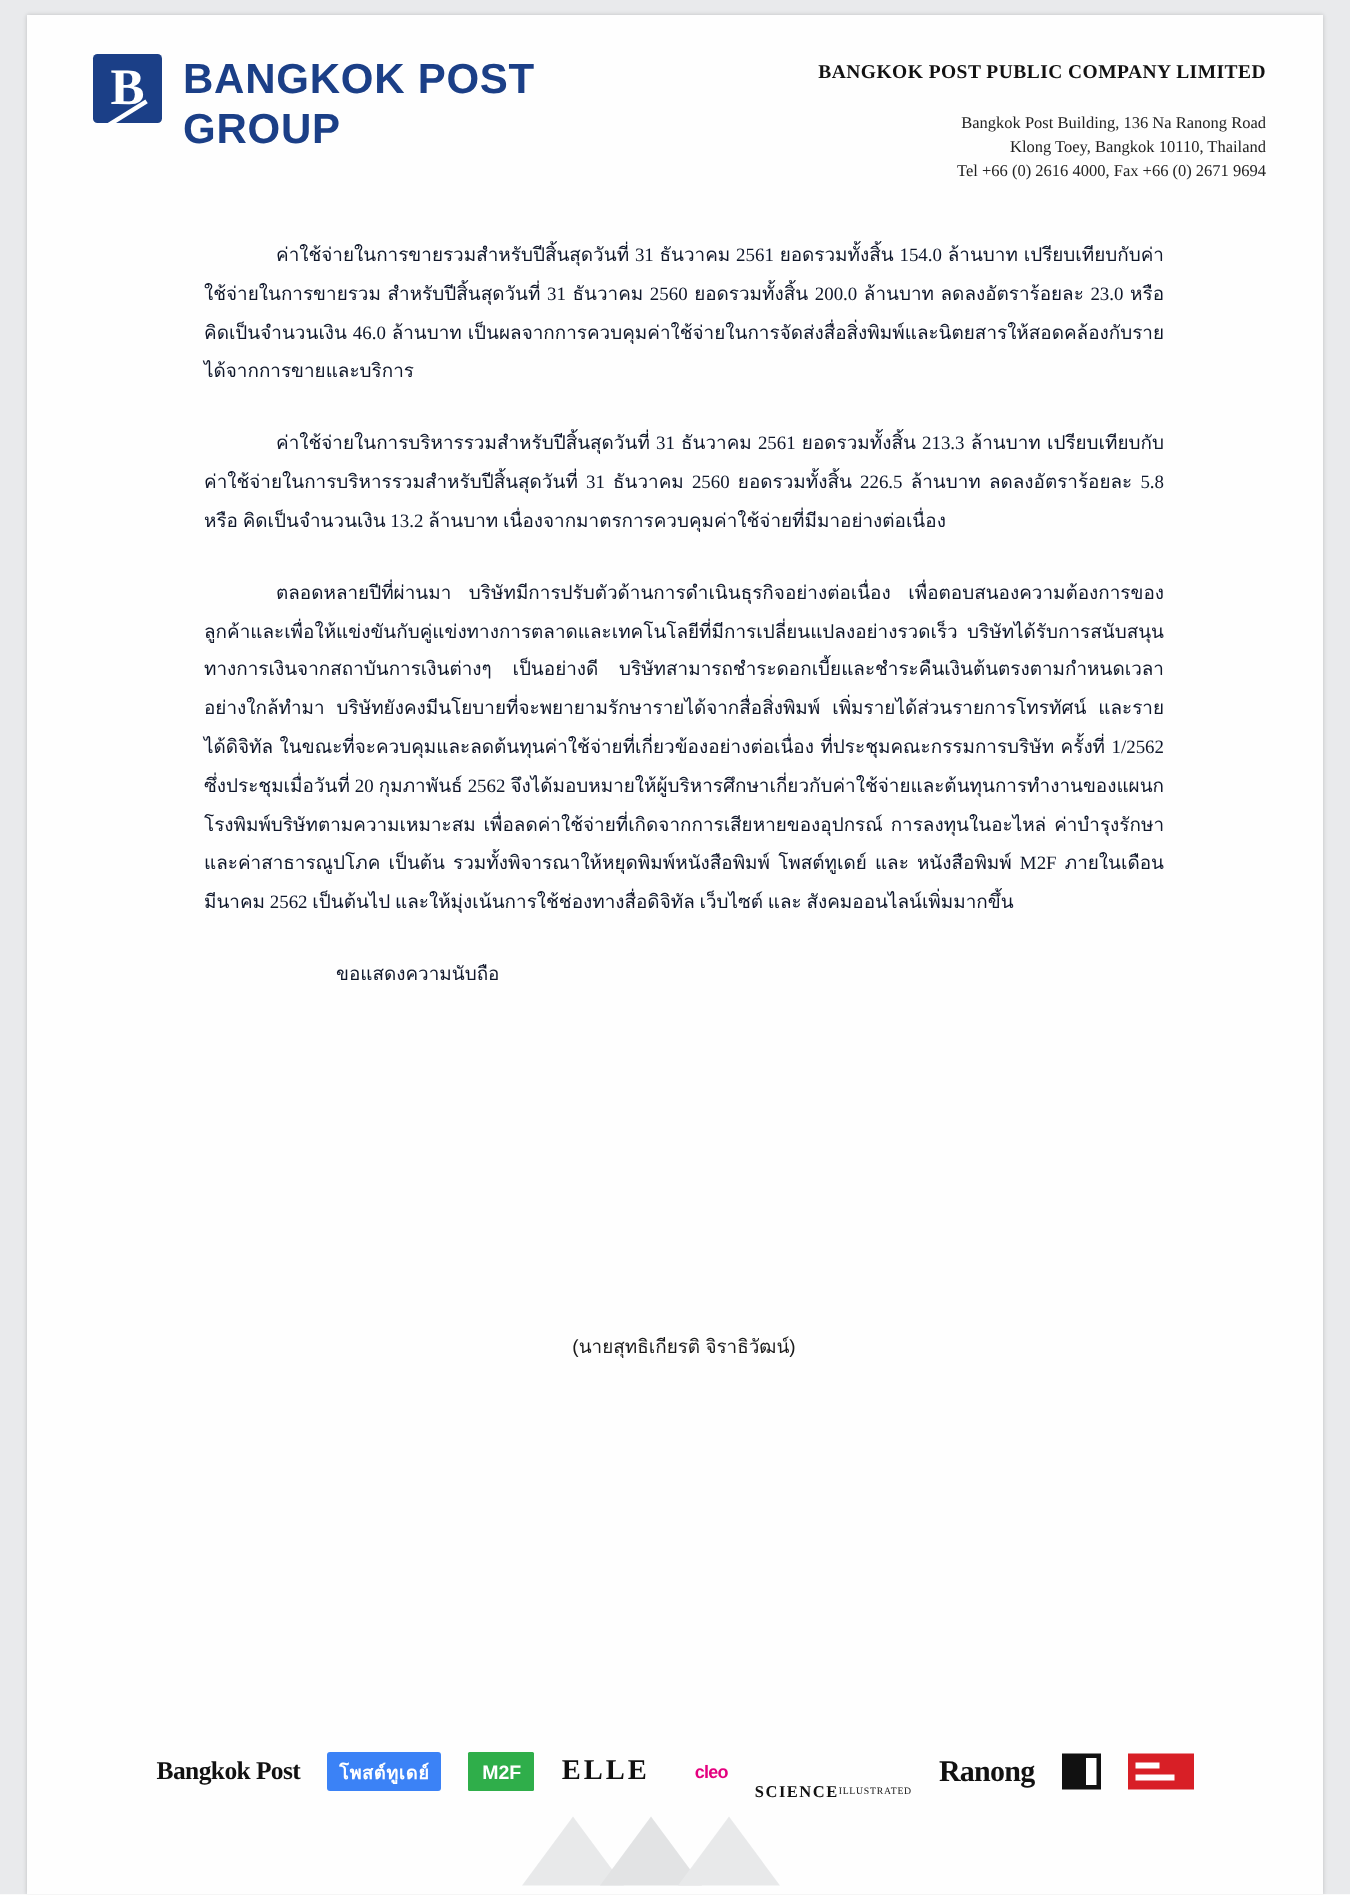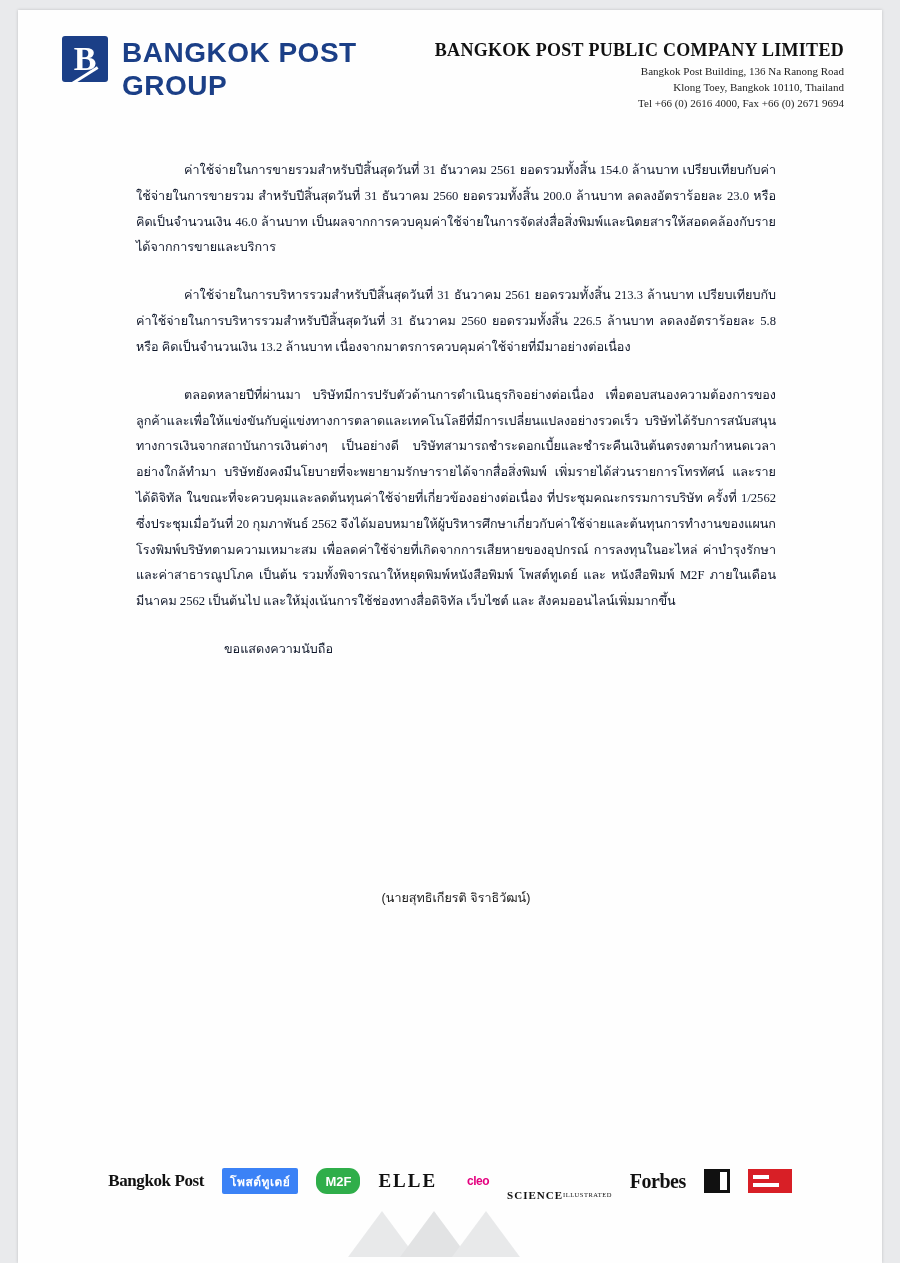--- a/index.html
+++ b/index.html
@@ -83,24 +83,24 @@
 
   .company-block {
     position: absolute;
     right: 38px;
     top: 30px;
     text-align: right;
     font-family: "Liberation Serif", serif;
     color: #111111;
   }
   .company-name {
-    font-size: 18px;
+    font-size: 13px;
     font-weight: bold;
     letter-spacing: 0.3px;
-    margin-bottom: 3px;
+    margin-bottom: 19px;
     font-variant: small-caps;
   }
   .company-addr {
     font-size: 11px;
     line-height: 1.45;
     color: #222222;
   }
 
   
   .body-text {
@@ -174,21 +174,21 @@
     color: #ffffff;
     padding: 2px 8px;
     border-radius: 2px;
     font-size: 12px;
     letter-spacing: 0.5px;
   }
   .brand-m2f {
     background: #2fae4a;
     color: #ffffff;
     padding: 3px 9px;
-    border-radius: 11px;
+    border-radius: 1px;
     font-size: 13px;
   }
   .brand-elle {
     font-family: "Liberation Serif", serif;
     color: #111111;
     font-size: 19px;
     letter-spacing: 2px;
   }
   .brand-cleo {
     color: #e4007f;
@@ -315,21 +315,21 @@
     <div class="brand-bar">
       <div class="brand brand-bp">Bangkok Post</div>
       <div class="brand brand-thai">โพสต์ทูเดย์</div>
       <div class="brand brand-m2f">M2F</div>
       <div class="brand brand-elle">ELLE</div>
       <div class="brand brand-cleo">cleo</div>
       <div class="brand brand-science">
         <span>SCIENCE</span>
         <small>ILLUSTRATED</small>
       </div>
-      <div class="brand brand-forbes">Forbes</div>
+      <div class="brand brand-forbes">Ranong</div>
       <div class="brand brand-sq"></div>
       <div class="brand brand-red"></div>
     </div>
 
     <div class="watermark">
       <div class="wm-shape wm1"></div>
       <div class="wm-shape wm2"></div>
       <div class="wm-shape wm3"></div>
     </div>
 

